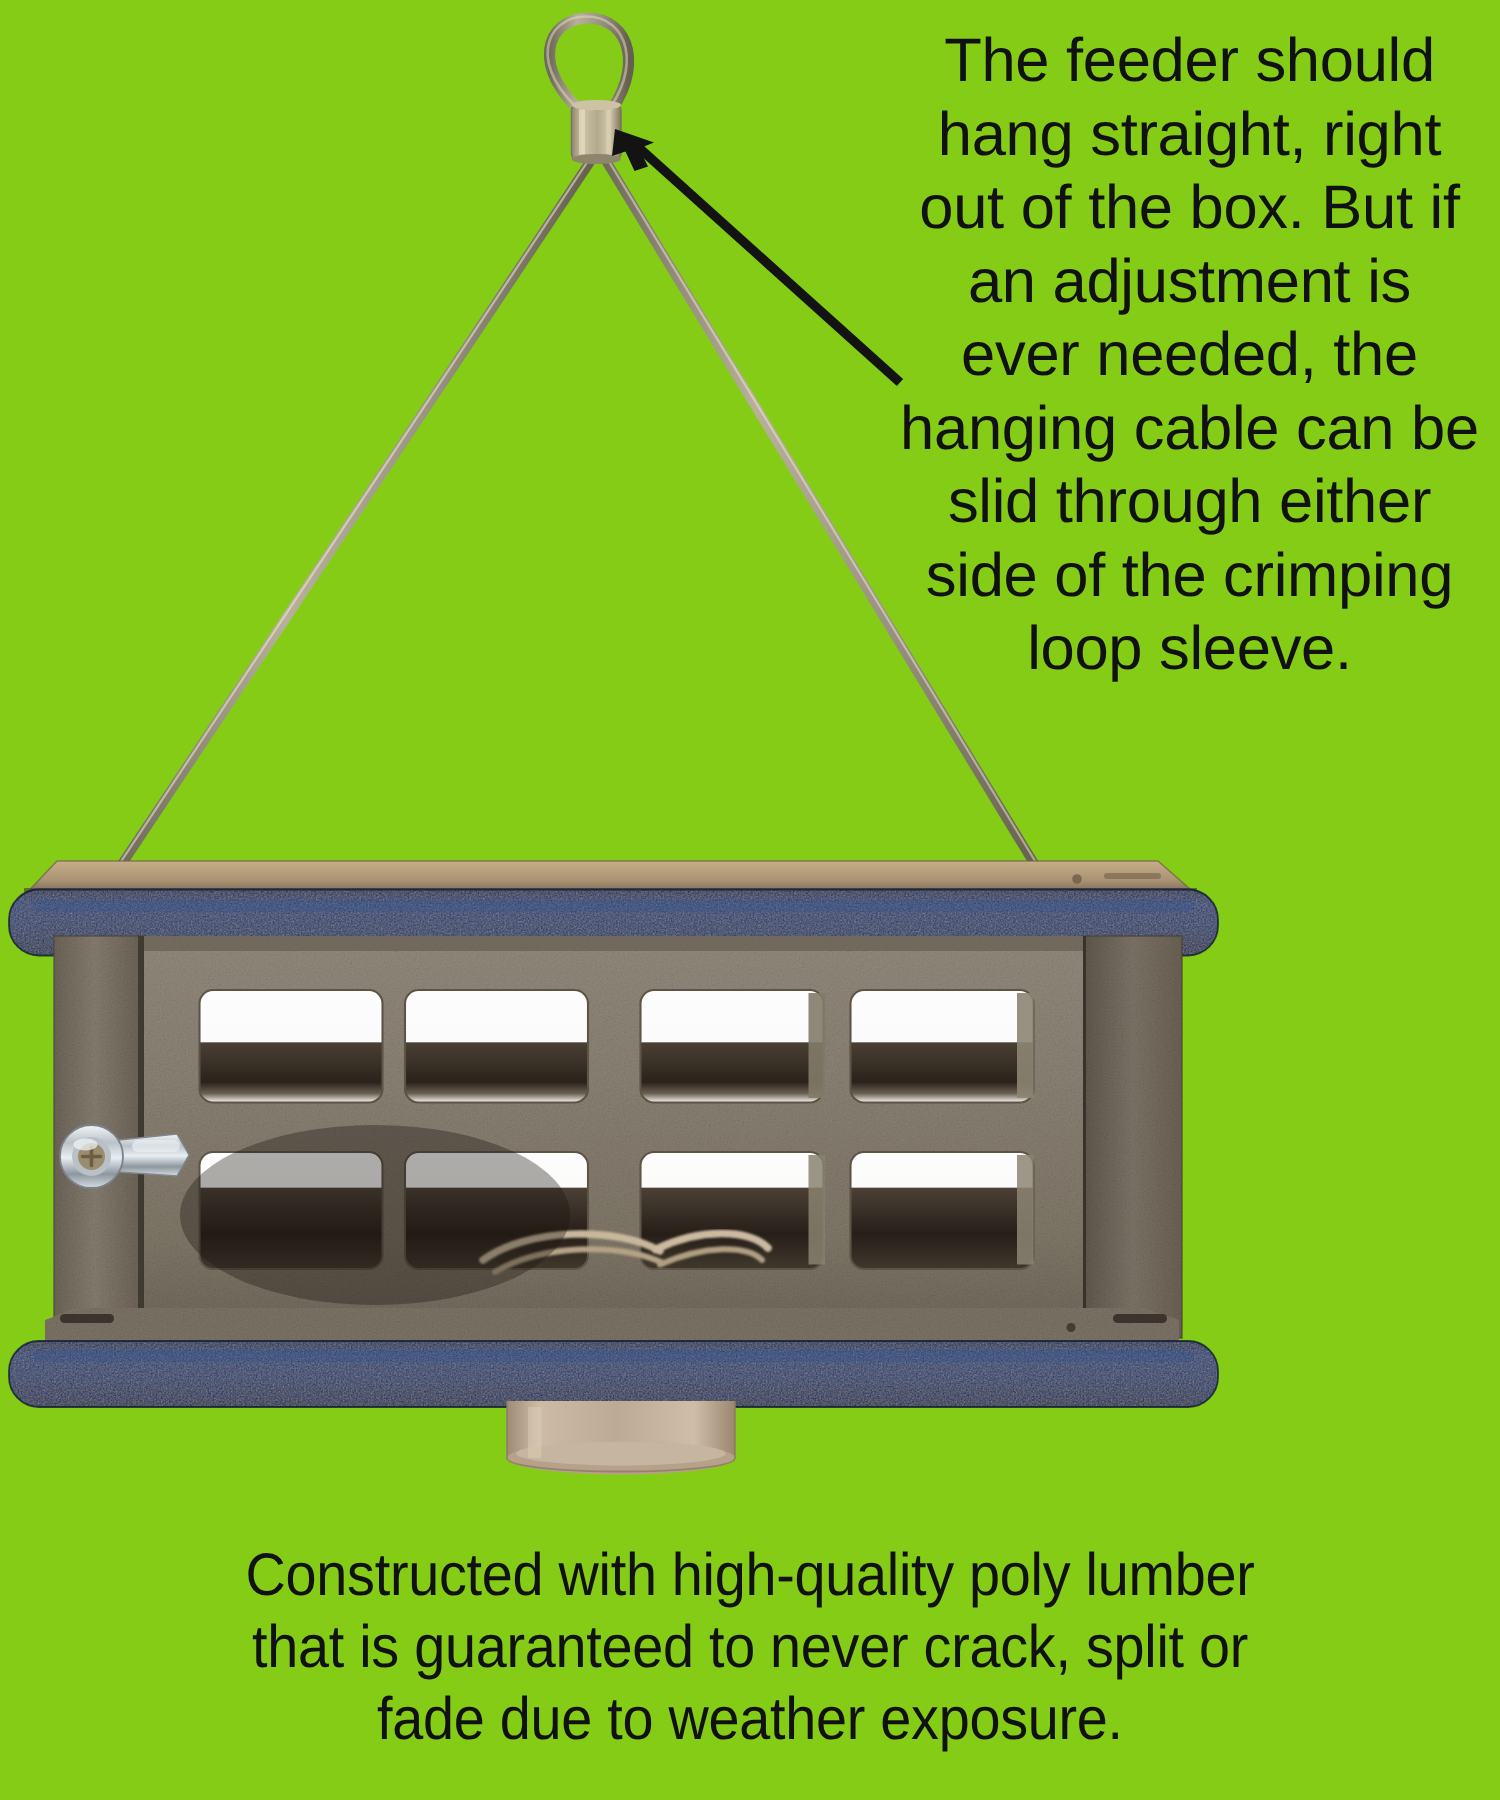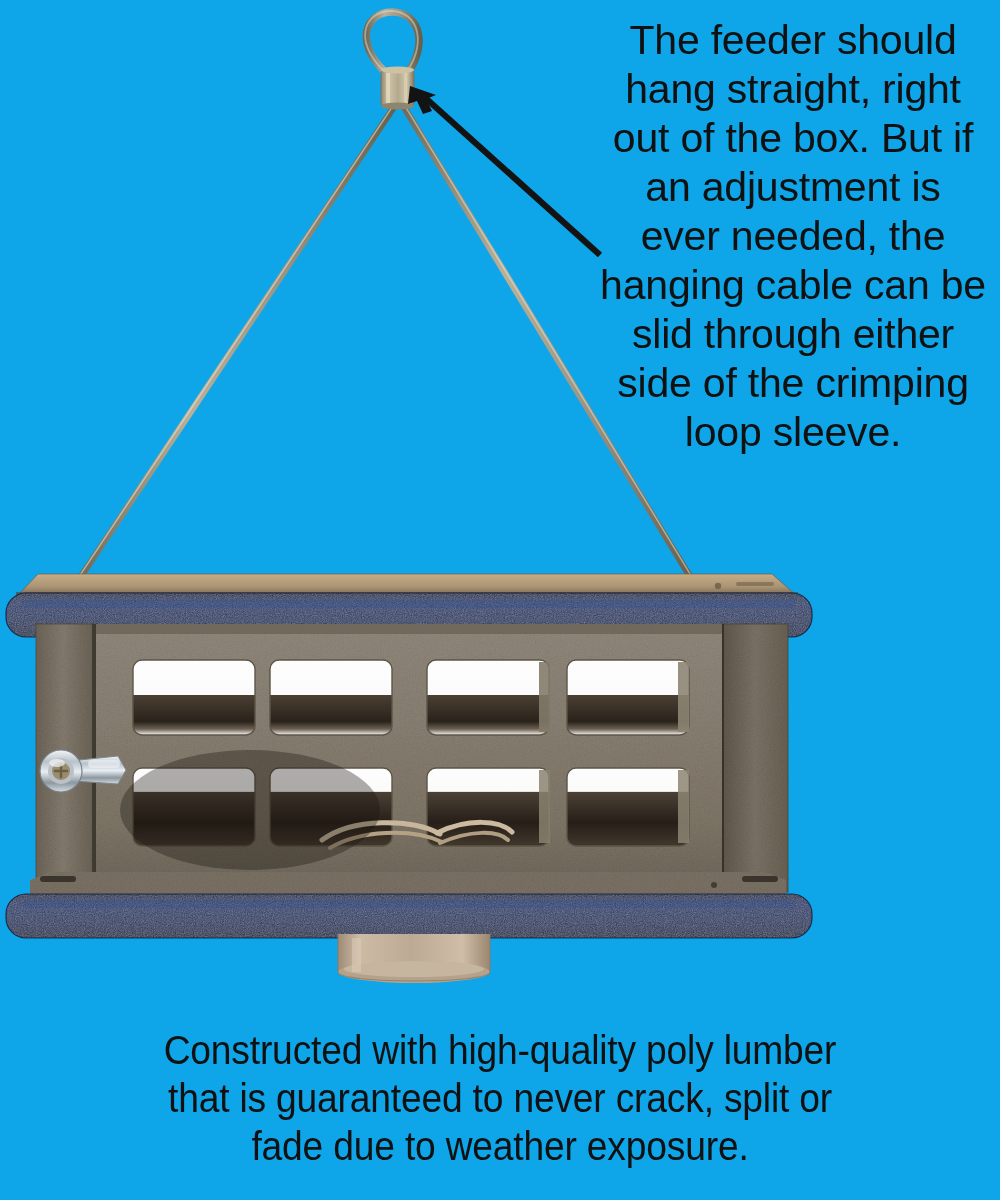--- a/index.html
+++ b/index.html
@@ -1,17 +1,17 @@
 <!DOCTYPE html>
 <html><head>
 <meta charset="utf-8">
 <style>
   html,body{margin:0;padding:0;background:#ffffff;}
   body{width:1000px;height:1200px;font-family:"Liberation Sans",sans-serif;}
-  #stage{position:relative;width:1000px;height:1200px;overflow:hidden;background:#0ea5e9;}
+  #stage{position:relative;width:1000px;height:1200px;overflow:hidden;background:#84cc16;}
 
   
   .callout{
     position:absolute;
     color:#111111;
     font-family:"Liberation Sans",sans-serif;
     text-align:center;
     white-space:pre-line;
     letter-spacing:-0.2px;
   }

